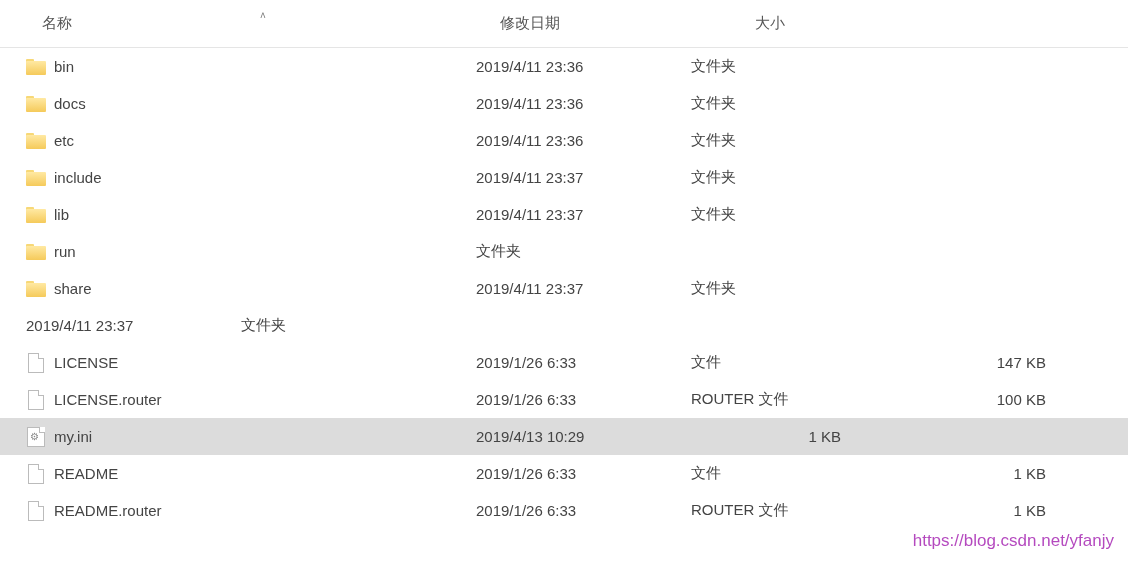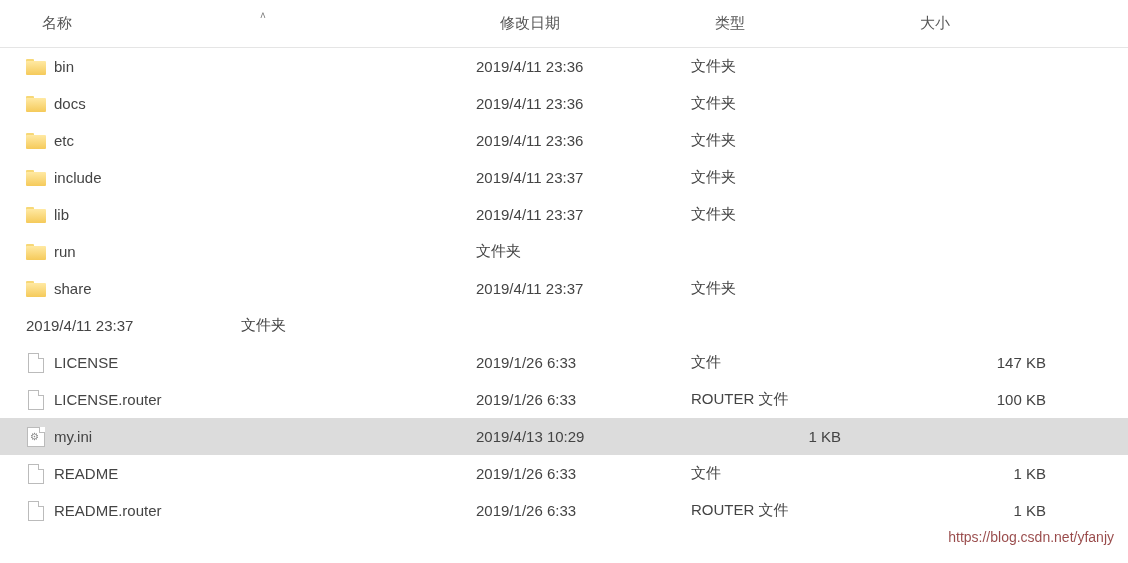--- a/index.html
+++ b/index.html
@@ -41,20 +41,21 @@
     }
     .col-date {
       width: 215px;
     }
     .col-type {
       width: 205px;
     }
     .col-size {
       width: 200px;
       justify-content: flex-start;
+      margin-left: 40px;
     }
     .sort-indicator {
       position: absolute;
       left: 260px;
       top: 10px;
       font-size: 10px;
       color: #777;
     }
     .file-row {
       display: flex;
@@ -163,45 +164,42 @@
     .ini-icon::after {
       content: "⚙";
       position: absolute;
       font-size: 10px;
       color: #888;
       left: 2px;
       top: 3px;
     }
     .watermark {
       position: absolute;
-      bottom: 18px;
+      bottom: 12px;
       right: 14px;
-      color: #7f1d1d;
-      font-size: 14px;
+      color: #a21caf;
+      font-size: 17px;
       font-family: Arial, sans-serif;
       opacity: 0.8;
       pointer-events: none;
     }
   </style>
 </head>
 <body>
 
 <div class="file-list">
 
   <div class="header-row">
     <div class="header-cell col-name">
       <span>名称</span>
       <span class="sort-indicator">˄</span>
     </div>
     <div class="header-cell col-date">
       <span>修改日期</span>
     </div>
-    <div class="header-cell col-type">
-      <span>类型</span>
-    </div>
     <div class="header-cell col-size">
       <span>大小</span>
     </div>
   </div>
 
   <div id="rows-container">
       <div class="file-row">
         <div class="cell cell-name">
           <span class="folder-icon"></span>
           <span>bin</span>

